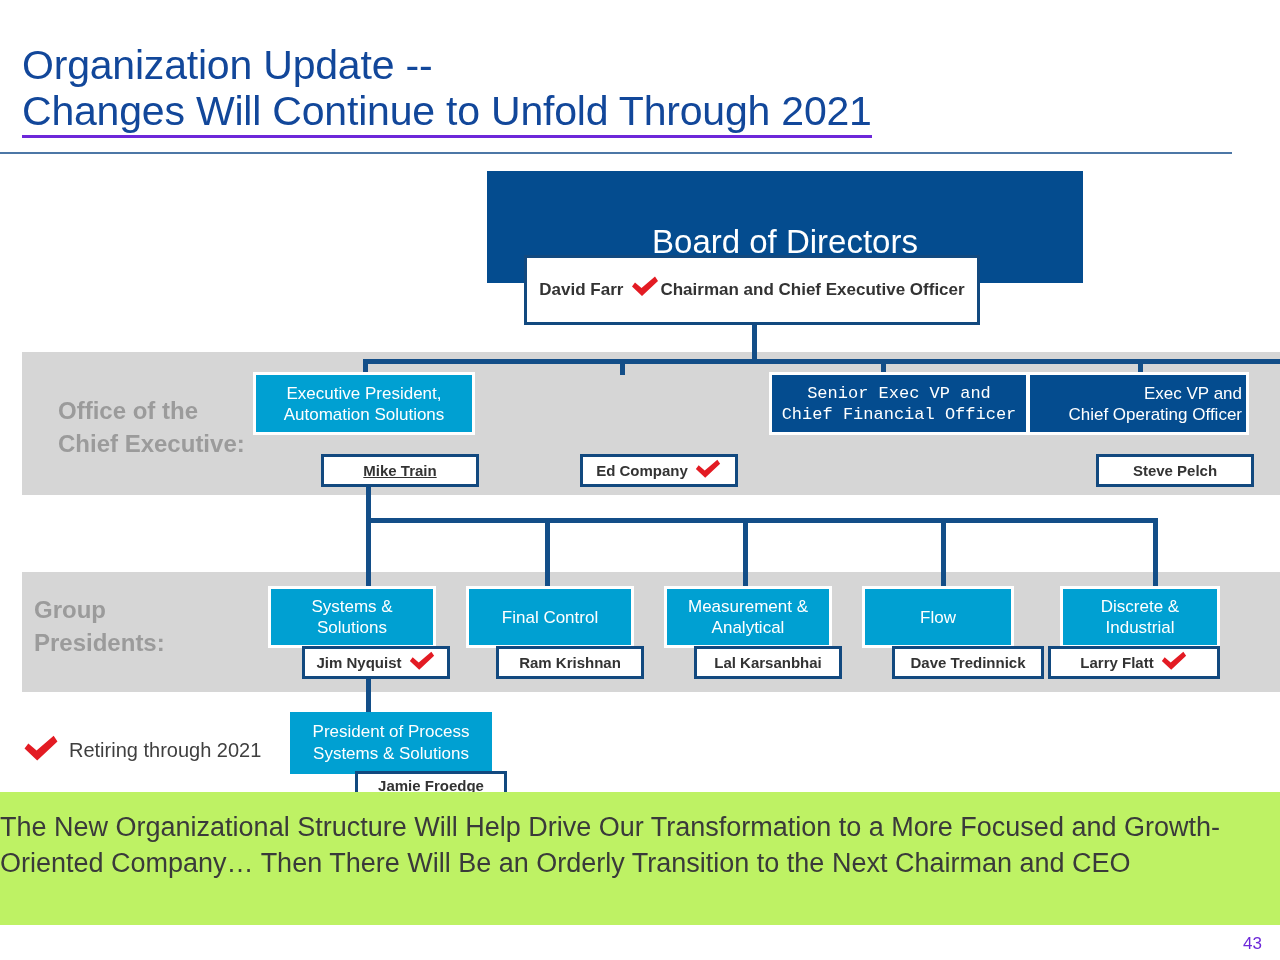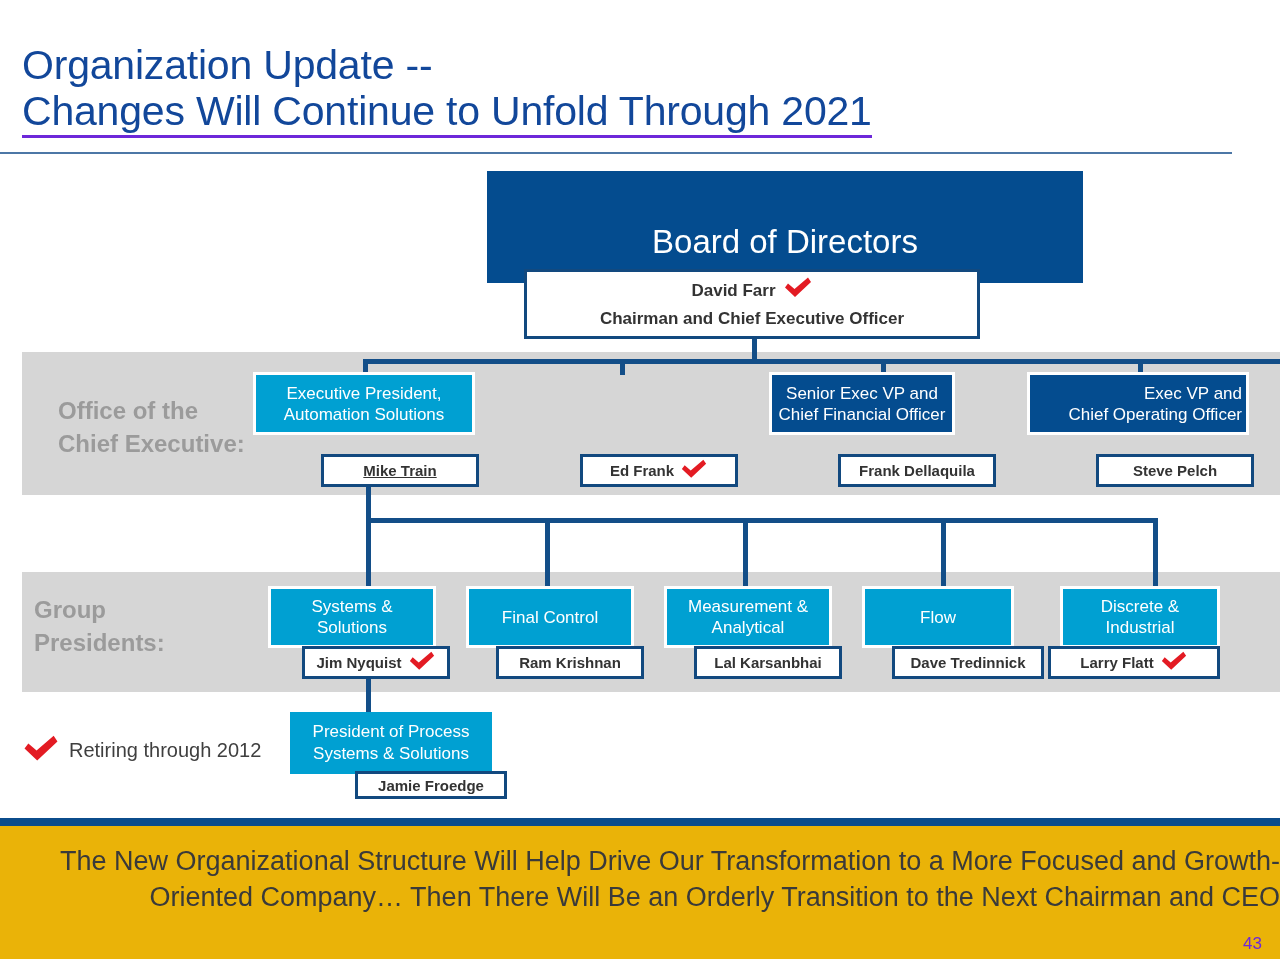--- a/index.html
+++ b/index.html
@@ -97,22 +97,22 @@
     background: #ffffff;
     border: 3px solid #12497F;
     color: #333333;
     font-weight: bold;
     display: flex;
     align-items: center;
     justify-content: center;
     text-align: center;
   }
   .np-ceo {
-    left: 524px; top: 269px; width: 456px; height: 70px;
-    flex-direction: column;
+    left: 524px; top: 255px; width: 456px; height: 70px;
+    flex-direction: row;
     font-size: 17px;
     line-height: 26px;
   }
   .np-ceo .row { display: flex; align-items: center; justify-content: center; gap: 7px; }
 
   .np-sm {
     height: 33px;
     font-size: 15px;
     gap: 6px;
   }
@@ -147,26 +147,26 @@
   .legend-text { color: #3F3F3F; font-size: 20px; }
 
   
   .footer-rule {
     position: absolute;
     left: 0; top: 818px; width: 1280px; height: 9px;
     background: #0B4C8C;
   }
   .footer {
     position: absolute;
-    left: 0; top: 826px; width: 1280px; height: 133px;
-    background: #eab308;
+    left: 0; top: 792px; width: 1280px; height: 133px;
+    background: #bef264;
     color: #3A3A3A;
     font-size: 27px;
     line-height: 36px;
-    text-align: right;
+    text-align: left;
     padding-top: 17px;
     box-sizing: border-box;
   }
   .pagenum {
     position: absolute;
     right: 18px; bottom: 6px;
     color: #6d28d9;
     font-size: 17px;
   }
 </style>
@@ -224,33 +224,30 @@
   </div>
 
   <div class="obox cyan oce-box" style="left:253px; width:222px;">
     <div class="txt">Executive President,<br>Automation Solutions</div>
   </div>
   <div class="nameplate np-sm oce-np" style="left:321px; width:158px;text-decoration:underline;">
     <span>Mike Train</span>
   </div>
 
   <div class="nameplate np-sm oce-np" style="left:580px; width:158px;">
-    <span>Ed Frank</span>
+    <span>Ed Company</span>
     <span class="check">
       <svg width="28" height="20" viewBox="0 0 30 21">
           <path d="M2 10.5 L5 6.5 L11.5 12 L25 0.5 L28 5 L12 20 Z" fill="#E31B23"></path>
         </svg>
     </span>
   </div>
 
-  <div class="obox navy oce-box" style="left:769px; width:186px;">
+  <div class="obox navy oce-box" style="left:769px; width:260px;font-family:Liberation Mono, monospace;">
     <div class="txt">Senior Exec VP and<br>Chief Financial Officer</div>
-  </div>
-  <div class="nameplate np-sm oce-np" style="left:838px; width:158px;">
-    <span>Frank Dellaquila</span>
   </div>
 
   <div class="obox navy oce-box" style="left:1027px; width:222px;text-align:right;">
     <div class="txt">Exec VP and<br>Chief Operating Officer</div>
   </div>
   <div class="nameplate np-sm oce-np" style="left:1096px; width:158px;">
     <span>Steve Pelch</span>
   </div>
 
   <div class="band-label label-gp">
@@ -309,21 +306,21 @@
   <div class="nameplate np-proc">
     <span>Jamie Froedge</span>
   </div>
 
   <div class="legend">
     <span class="check">
       <svg width="38" height="27" viewBox="0 0 30 21">
           <path d="M2 10.5 L5 6.5 L11.5 12 L25 0.5 L28 5 L12 20 Z" fill="#E31B23"></path>
         </svg>
     </span>
-    <span class="legend-text">Retiring through 2012</span>
+    <span class="legend-text">Retiring through 2021</span>
   </div>
 
   <div class="footer-rule"></div>
   <div class="footer">
     <span>The New Organizational Structure Will Help Drive Our Transformation to a More Focused and Growth-Oriented Company… Then There Will Be an Orderly Transition to the Next Chairman and CEO</span>
   </div>
   <div class="pagenum">43</div>
 
 </div>
 

